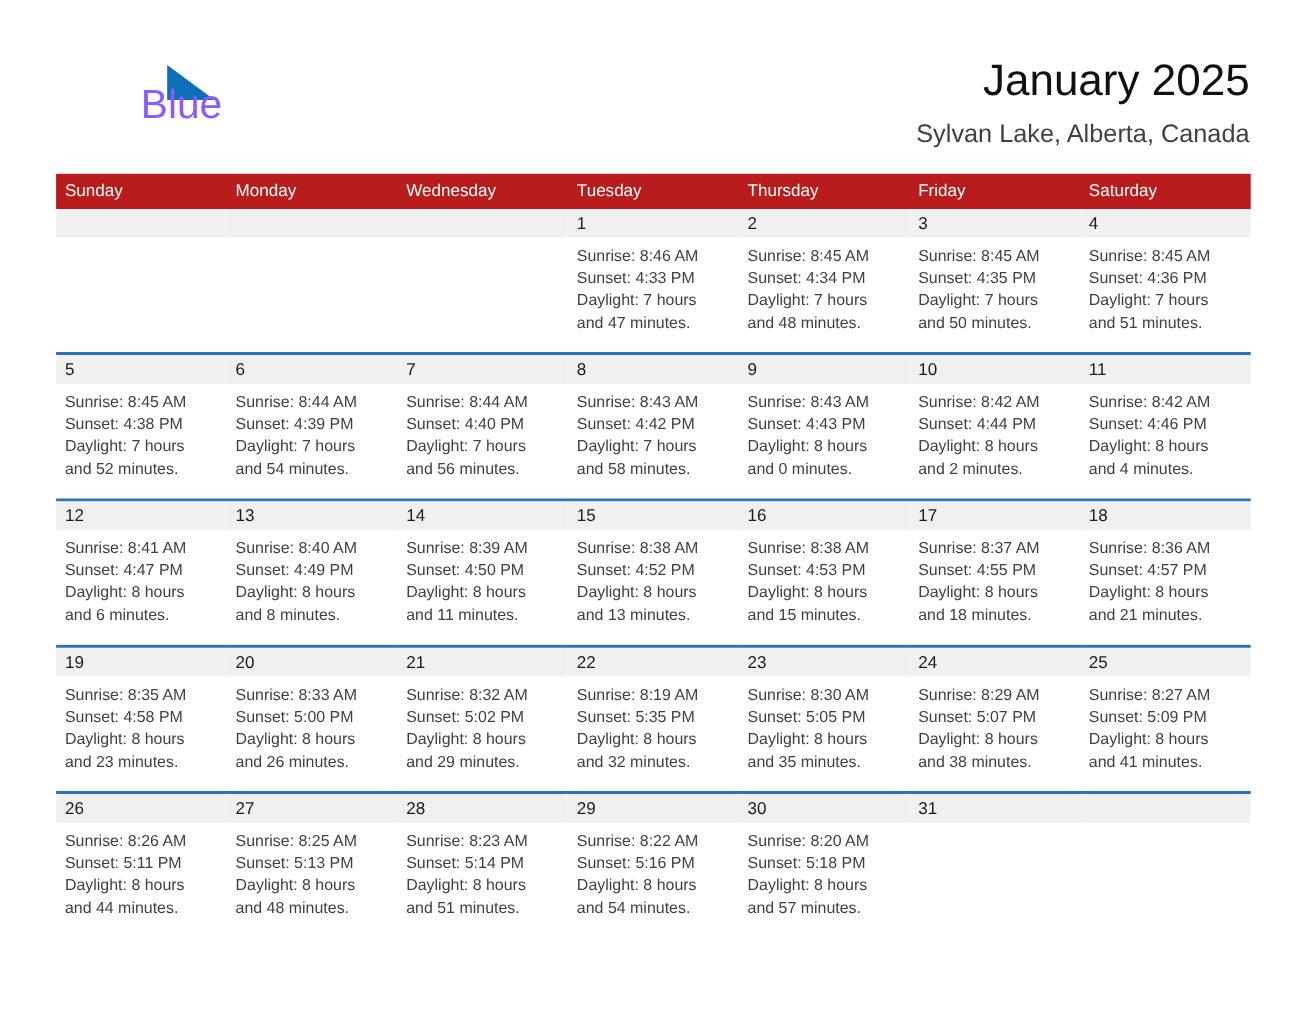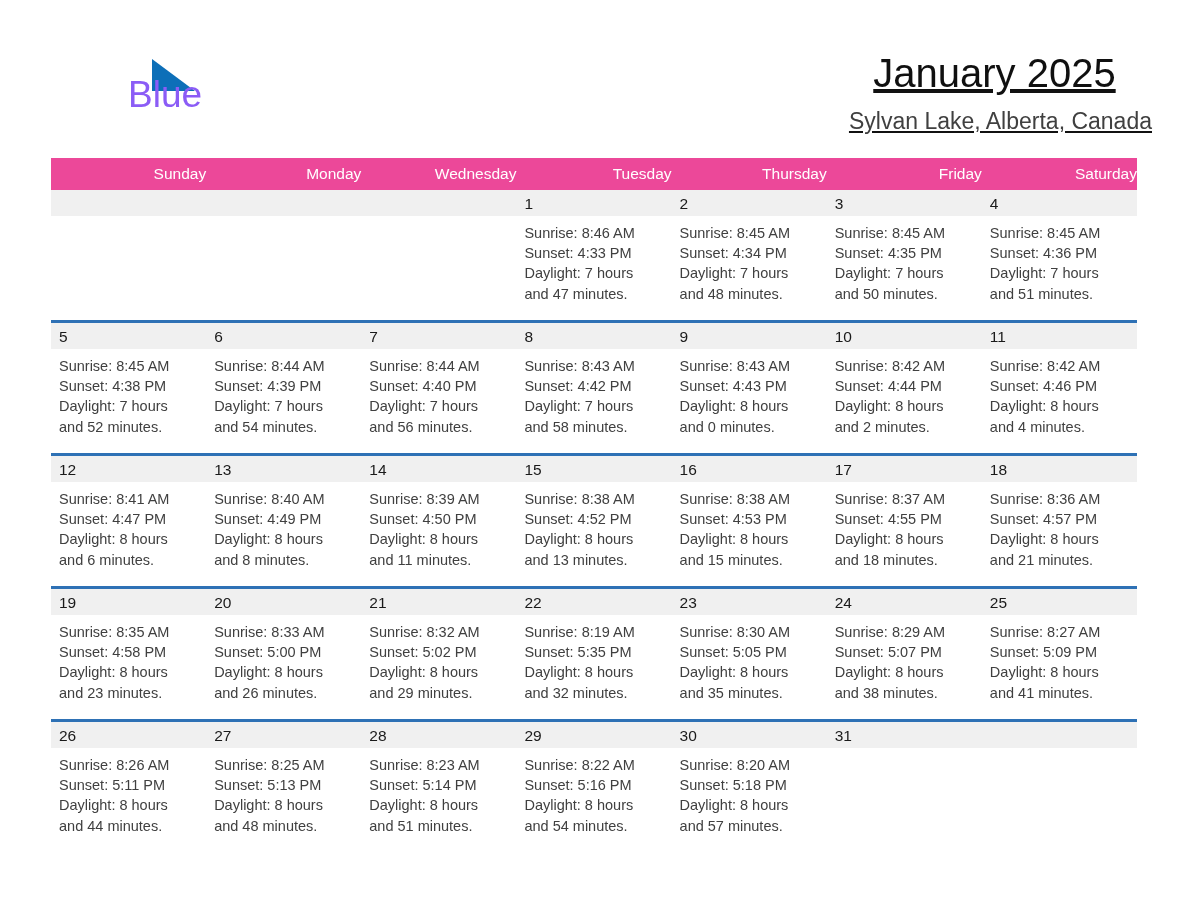--- a/index.html
+++ b/index.html
@@ -63,24 +63,23 @@
     left: 70px;
     top: 24px;
     font-size: 37px;
     line-height: 42px;
     color: #8b5cf6;
     font-weight: 400;
   }
 
   .title-block {
     position: absolute;
-    right: 36px;
+    right: 52px;
     top: 48px;
-    text-align: center;
-    text-decoration: underline;
+    text-align: right;
   }
   .cal-title {
     font-size: 40px;
     line-height: 50px;
     font-weight: 400;
     color: #101010;
     margin: 0;
   }
   .cal-subtitle {
     font-size: 23px;
@@ -94,22 +93,21 @@
   .calendar {
     position: absolute;
     left: 51px;
     top: 158px;
     width: 1086px;
   }
 
   .dow-row {
     display: flex;
     width: 100%;
-    background: #ec4899;
-    text-align: right;
+    background: #b91c1c;
   }
   .dow-cell {
     flex: 1 1 0;
     box-sizing: border-box;
     padding: 5px 0 6px 8px;
     color: #ffffff;
     font-size: 15.5px;
     line-height: 21px;
     font-weight: 400;
   }

